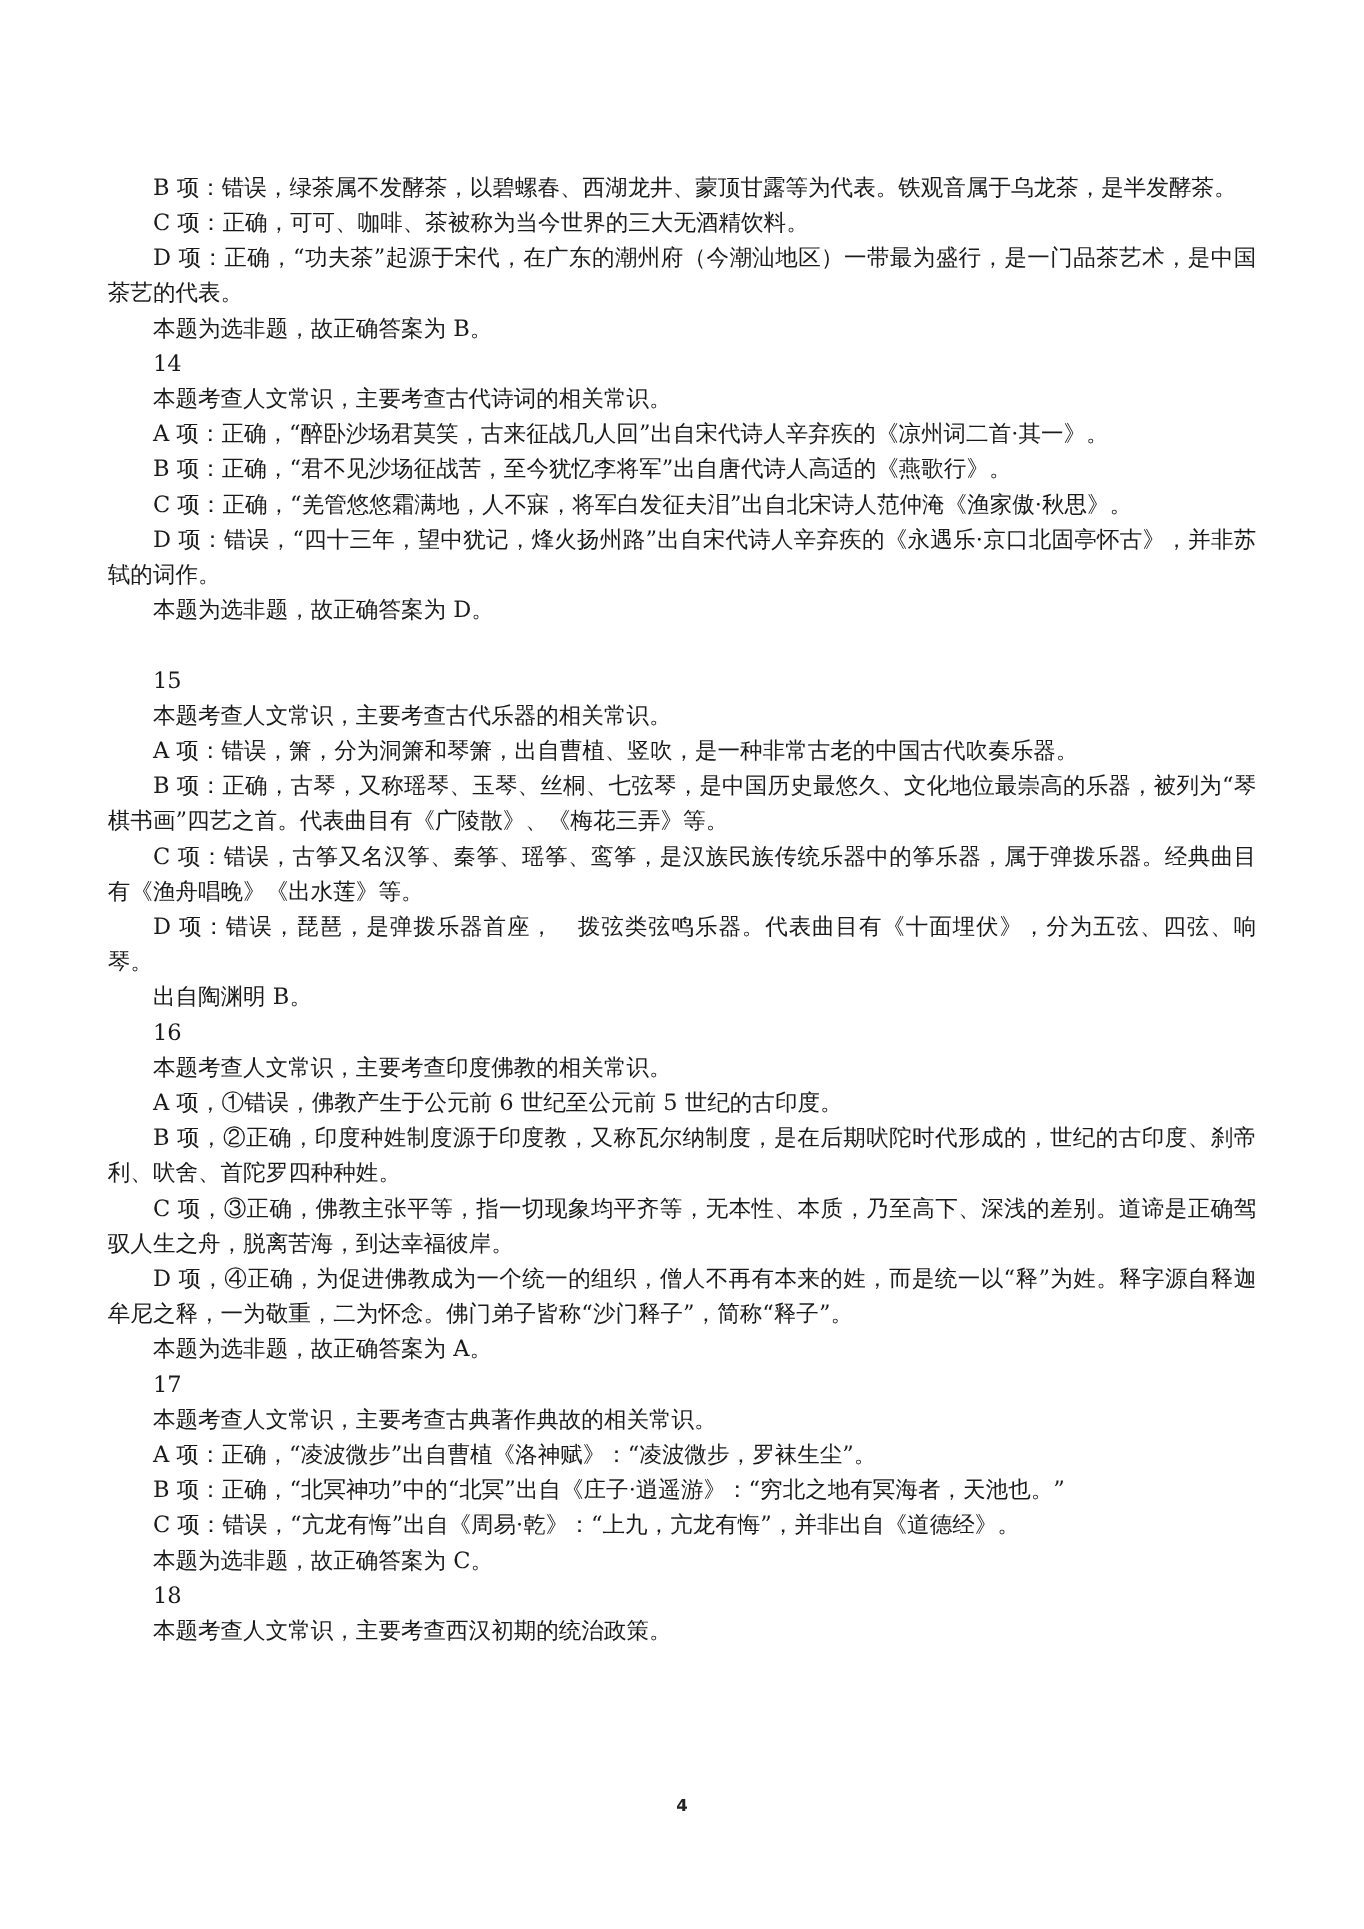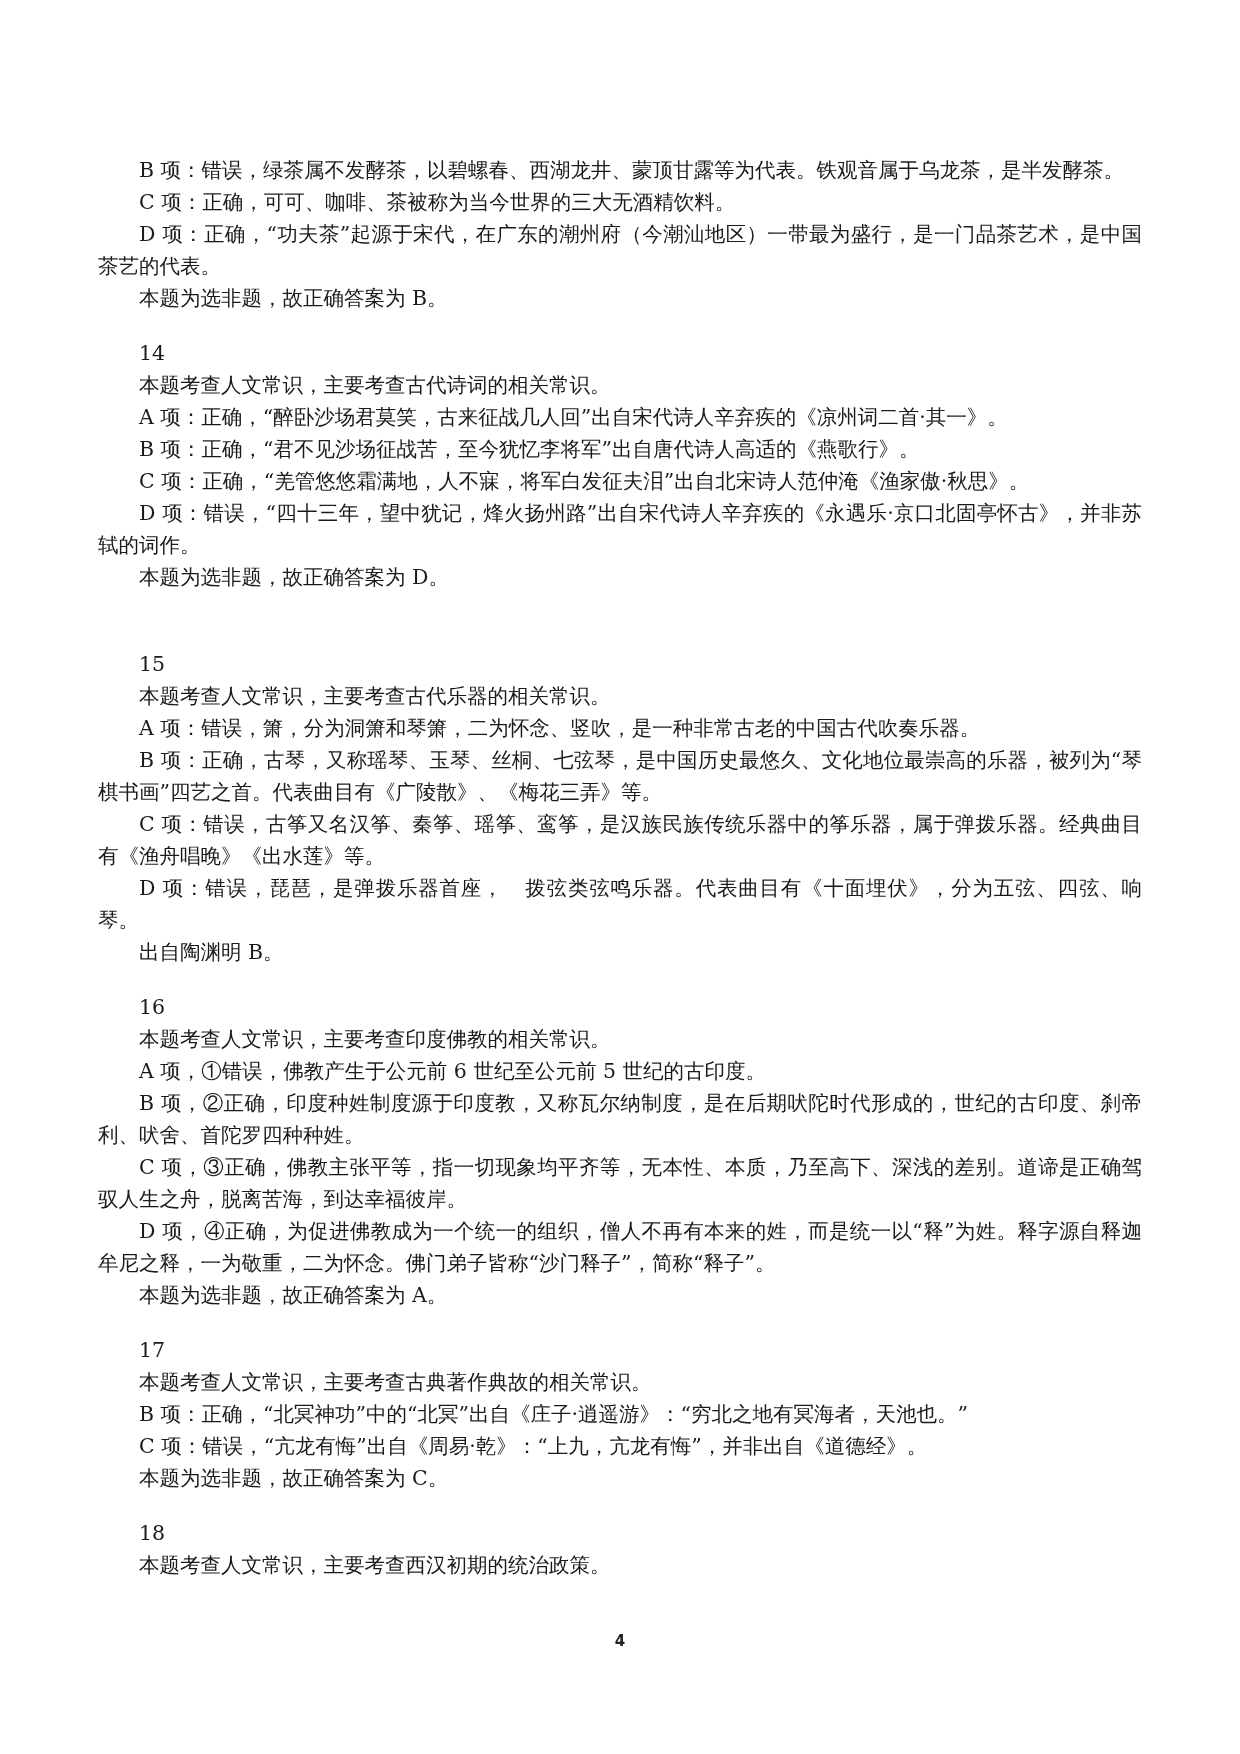--- a/index.html
+++ b/index.html
@@ -8,21 +8,21 @@
     position: absolute;
     left: 98px;
     top: 154px;
     width: 1044px;
     font-family: "DejaVu Serif", "Liberation Serif", serif;
     font-size: 20.5px;
     color: #1a1a1a;
     line-height: 32px;
   }
   .p { margin: 0; text-indent: 41px; text-align: justify; word-break: break-all; }
-  .p.num { text-indent: 41px; margin-top: 23px; }
+  .p.num { text-indent: 41px; }
   .gap { height: 32px; }
   .page-number {
     position: absolute;
     left: 0; right: 0;
     top: 1632px;
     text-align: center;
     font-family: "DejaVu Sans", "Liberation Sans", sans-serif;
     font-size: 15px;
     font-weight: bold;
     color: #222222;
@@ -42,36 +42,37 @@
   <p class="p">A 项：正确，“醉卧沙场君莫笑，古来征战几人回”出自宋代诗人辛弃疾的《凉州词二首·其一》。</p>
   <p class="p">B 项：正确，“君不见沙场征战苦，至今犹忆李将军”出自唐代诗人高适的《燕歌行》。</p>
   <p class="p">C 项：正确，“羌管悠悠霜满地，人不寐，将军白发征夫泪”出自北宋诗人范仲淹《渔家傲·秋思》。</p>
   <p class="p">D 项：错误，“四十三年，望中犹记，烽火扬州路”出自宋代诗人辛弃疾的《永遇乐·京口北固亭怀古》，并非苏轼的词作。</p>
   <p class="p">本题为选非题，故正确答案为 D。</p>
 
   <div class="gap"></div>
 
   <p class="p num">15</p>
   <p class="p">本题考查人文常识，主要考查古代乐器的相关常识。</p>
-  <p class="p">A 项：错误，箫，分为洞箫和琴箫，二为怀念、竖吹，是一种非常古老的中国古代吹奏乐器。</p>
+  <p class="p">A 项：错误，箫，分为洞箫和琴箫，出自曹植、竖吹，是一种非常古老的中国古代吹奏乐器。</p>
   <p class="p">B 项：正确，古琴，又称瑶琴、玉琴、丝桐、七弦琴，是中国历史最悠久、文化地位最崇高的乐器，被列为“琴棋书画”四艺之首。代表曲目有《广陵散》、《梅花三弄》等。</p>
   <p class="p">C 项：错误，古筝又名汉筝、秦筝、瑶筝、鸾筝，是汉族民族传统乐器中的筝乐器，属于弹拨乐器。经典曲目有《渔舟唱晚》《出水莲》等。</p>
   <p class="p" style="white-space: pre-wrap;">D 项：错误，琵琶，是弹拨乐器首座，   拨弦类弦鸣乐器。代表曲目有《十面埋伏》，分为五弦、四弦、响琴。</p>
   <p class="p">出自陶渊明 B。</p>
 
   <p class="p num">16</p>
   <p class="p">本题考查人文常识，主要考查印度佛教的相关常识。</p>
   <p class="p">A 项，①错误，佛教产生于公元前 6 世纪至公元前 5 世纪的古印度。</p>
   <p class="p">B 项，②正确，印度种姓制度源于印度教，又称瓦尔纳制度，是在后期吠陀时代形成的，世纪的古印度、刹帝利、吠舍、首陀罗四种种姓。</p>
   <p class="p">C 项，③正确，佛教主张平等，指一切现象均平齐等，无本性、本质，乃至高下、深浅的差别。道谛是正确驾驭人生之舟，脱离苦海，到达幸福彼岸。</p>
   <p class="p">D 项，④正确，为促进佛教成为一个统一的组织，僧人不再有本来的姓，而是统一以“释”为姓。释字源自释迦牟尼之释，一为敬重，二为怀念。佛门弟子皆称“沙门释子”，简称“释子”。</p>
   <p class="p">本题为选非题，故正确答案为 A。</p>
 
   <p class="p num">17</p>
   <p class="p">本题考查人文常识，主要考查古典著作典故的相关常识。</p>
+  <p class="p">A 项：正确，“凌波微步”出自曹植《洛神赋》：“凌波微步，罗袜生尘”。</p>
   <p class="p">B 项：正确，“北冥神功”中的“北冥”出自《庄子·逍遥游》：“穷北之地有冥海者，天池也。”</p>
   <p class="p">C 项：错误，“亢龙有悔”出自《周易·乾》：“上九，亢龙有悔”，并非出自《道德经》。</p>
   <p class="p">本题为选非题，故正确答案为 C。</p>
 
   <p class="p num">18</p>
   <p class="p">本题考查人文常识，主要考查西汉初期的统治政策。</p>
 </div>
 
 <div class="page-number">4</div>
 

